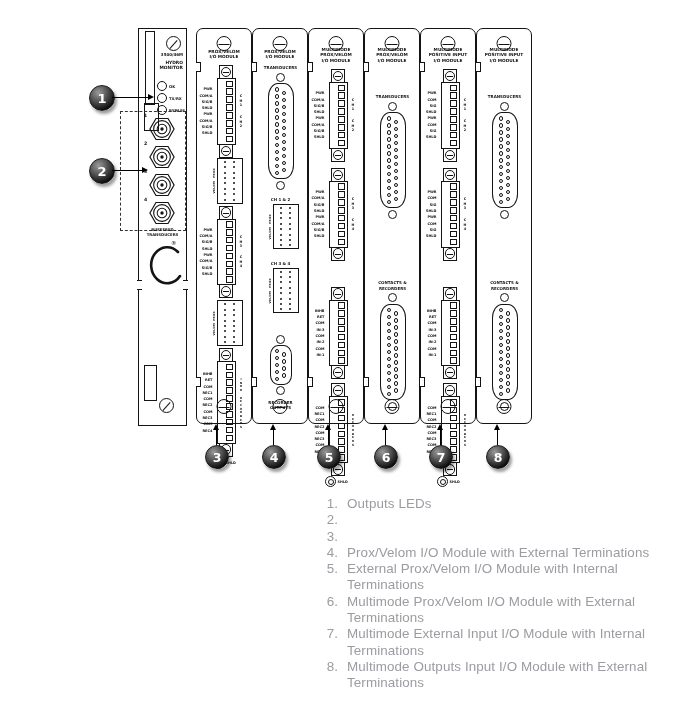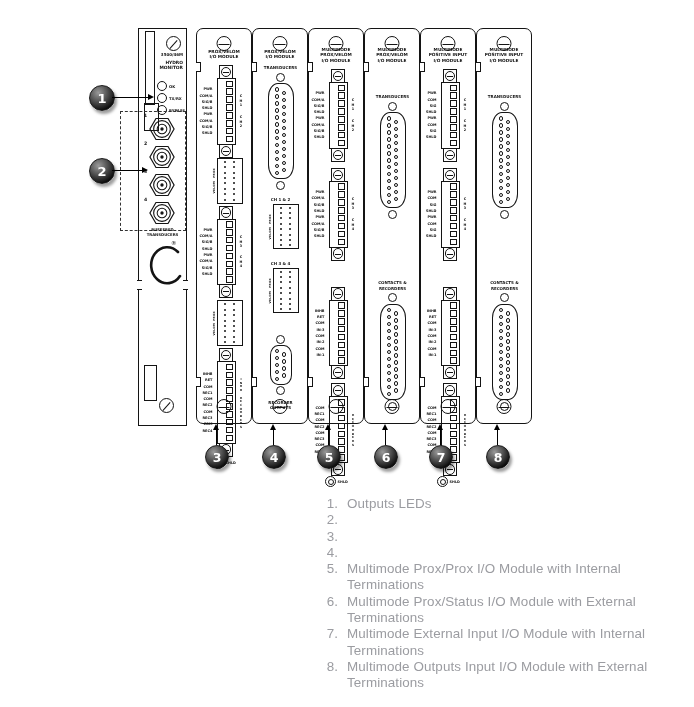--- a/index.html
+++ b/index.html
@@ -964,28 +964,29 @@
         <span class="lg-text">Outputs LEDs</span>
       </div>
       <div class="lg-row">
         <span class="lg-num">2.</span>
       </div>
       <div class="lg-row">
         <span class="lg-num">3.</span>
       </div>
       <div class="lg-row">
         <span class="lg-num">4.</span>
+        <span class="lg-text">Prox/Velom I/O Module with External Terminations</span>
       </div>
       <div class="lg-row">
         <span class="lg-num">5.</span>
-        <span class="lg-text">Multimode Prox/Prox I/O Module with Internal Terminations</span>
+        <span class="lg-text">External Prox/Velom I/O Module with Internal Terminations</span>
       </div>
       <div class="lg-row">
         <span class="lg-num">6.</span>
-        <span class="lg-text">Multimode Prox/Status I/O Module with External Terminations</span>
+        <span class="lg-text">Multimode Prox/Velom I/O Module with External Terminations</span>
       </div>
       <div class="lg-row">
         <span class="lg-num">7.</span>
         <span class="lg-text">Multimode External Input I/O Module with Internal Terminations</span>
       </div>
       <div class="lg-row">
         <span class="lg-num">8.</span>
         <span class="lg-text">Multimode Outputs Input I/O Module with External Terminations</span>
       </div>
     </div>

